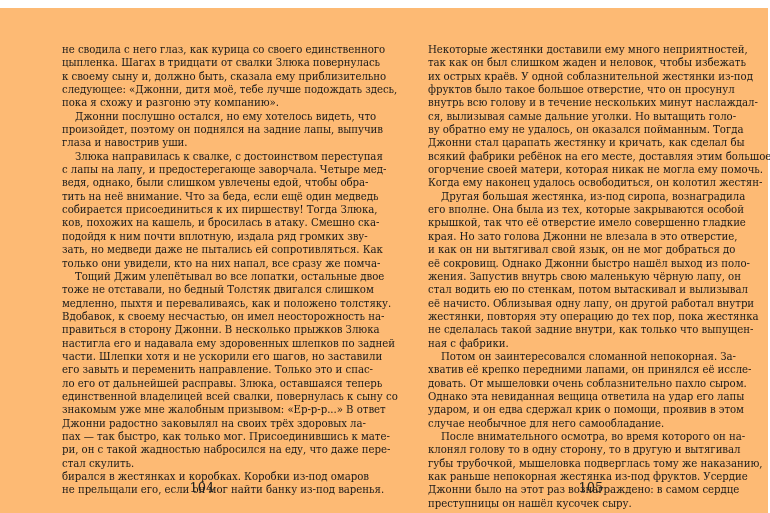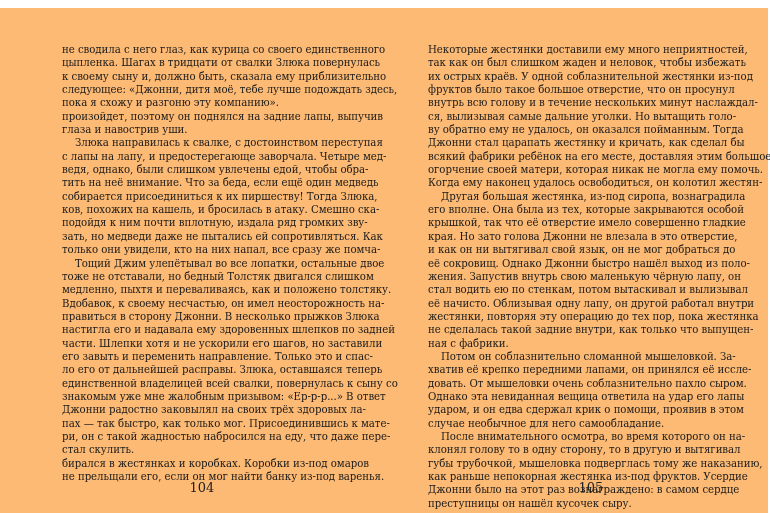--- a/index.html
+++ b/index.html
@@ -39,20 +39,21 @@
 <body>
 
 <div class="spread">
   <div class="page left">
     <div class="text-block">
         <span class="line">не сводила с него глаз, как курица со своего единственного</span>
         <span class="line">цыпленка. Шагах в тридцати от свалки Злюка повернулась</span>
         <span class="line">к своему сыну и, должно быть, сказала ему приблизительно</span>
         <span class="line">следующее: «Джонни, дитя моё, тебе лучше подождать здесь,</span>
         <span class="line last">пока я схожу и разгоню эту компанию».</span>
+        <span class="line indent">Джонни послушно остался, но ему хотелось видеть, что</span>
         <span class="line">произойдет, поэтому он поднялся на задние лапы, выпучив</span>
         <span class="line last">глаза и навострив уши.</span>
         <span class="line indent">Злюка направилась к свалке, с достоинством переступая</span>
         <span class="line">с лапы на лапу, и предостерегающе заворчала. Четыре мед-</span>
         <span class="line">ведя, однако, были слишком увлечены едой, чтобы обра-</span>
         <span class="line">тить на неё внимание. Что за беда, если ещё один медведь</span>
         <span class="line">собирается присоединиться к их пиршеству! Тогда Злюка,</span>
         <span class="line">ков, похожих на кашель, и бросилась в атаку. Смешно ска-</span>
         <span class="line">подойдя к ним почти вплотную, издала ряд громких зву-</span>
         <span class="line">зать, но медведи даже не пытались ей сопротивляться. Как</span>
@@ -95,21 +96,21 @@
         <span class="line">крышкой, так что её отверстие имело совершенно гладкие</span>
         <span class="line">края. Но зато голова Джонни не влезала в это отверстие,</span>
         <span class="line">и как он ни вытягивал свой язык, он не мог добраться до</span>
         <span class="line">её сокровищ. Однако Джонни быстро нашёл выход из поло-</span>
         <span class="line">жения. Запустив внутрь свою маленькую чёрную лапу, он</span>
         <span class="line">стал водить ею по стенкам, потом вытаскивал и вылизывал</span>
         <span class="line">её начисто. Облизывая одну лапу, он другой работал внутри</span>
         <span class="line">жестянки, повторяя эту операцию до тех пор, пока жестянка</span>
         <span class="line">не сделалась такой задние внутри, как только что выпущен-</span>
         <span class="line last">ная с фабрики.</span>
-        <span class="line indent">Потом он соблазнительно сломанной мышеловкой. За-</span>
+        <span class="line indent">Потом он заинтересовался сломанной непокорная. За-</span>
         <span class="line">хватив её крепко передними лапами, он принялся её иссле-</span>
         <span class="line">довать. От мышеловки очень соблазнительно пахло сыром.</span>
         <span class="line">Однако эта невиданная вещица ответила на удар его лапы</span>
         <span class="line">ударом, и он едва сдержал крик о помощи, проявив в этом</span>
         <span class="line last">случае необычное для него самообладание.</span>
         <span class="line indent">После внимательного осмотра, во время которого он на-</span>
         <span class="line">клонял голову то в одну сторону, то в другую и вытягивал</span>
         <span class="line">губы трубочкой, мышеловка подверглась тому же наказанию,</span>
         <span class="line">как раньше непокорная жестянка из-под фруктов. Усердие</span>
         <span class="line">Джонни было на этот раз вознаграждено: в самом сердце</span>

